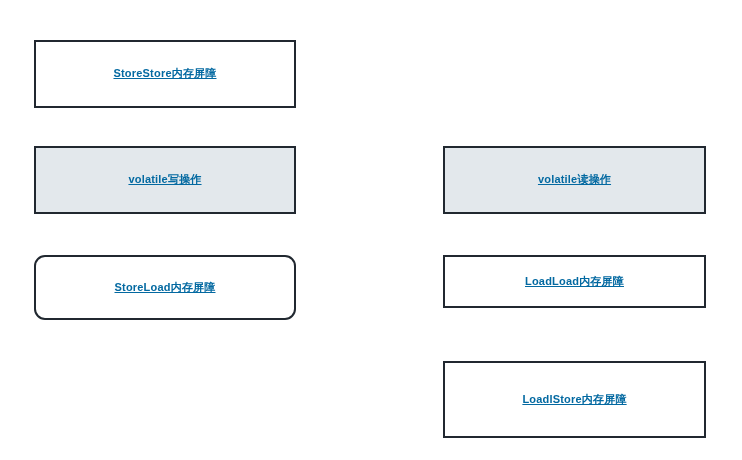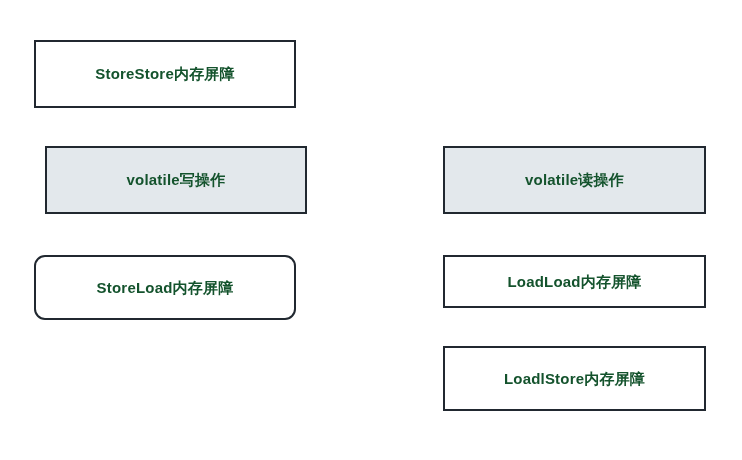--- a/index.html
+++ b/index.html
@@ -26,39 +26,40 @@
     background: #ffffff;
     display: flex;
     align-items: center;
     justify-content: center;
     text-align: center;
   }
   .box.shaded {
     background: #e3e8ec;
   }
   .box-label {
-    font-size: 15px;
+    font-size: 11px;
     font-weight: bold;
-    color: #14532d;
+    color: #0369a1;
     letter-spacing: 0.2px;
     line-height: 1.2;
     white-space: nowrap;
+    text-decoration: underline;
   }
 
   
   .lc { left: 34px; width: 262px; }
   #box-store-store      { top: 40px;  height: 68px; }
-  #box-volatile-write   { top: 146px; height: 68px; margin-left: 11px; }
+  #box-volatile-write   { top: 146px; height: 68px; }
   #box-store-load       { top: 255px; height: 65px; border-radius: 11px; }
 
   
   .rc { left: 443px; width: 263px; }
   #box-volatile-read    { top: 146px; height: 68px; }
   #box-load-load        { top: 255px; height: 53px; }
-  #box-load-store       { top: 346px; height: 65px; align-items: center; }
+  #box-load-store       { top: 361px; height: 77px; align-items: center; }
 </style>
 </head>
 <body>
 
 <div id="canvas">
 
   <div class="box lc" id="box-store-store">
     <span class="box-label">StoreStore内存屏障</span>
   </div>
 

